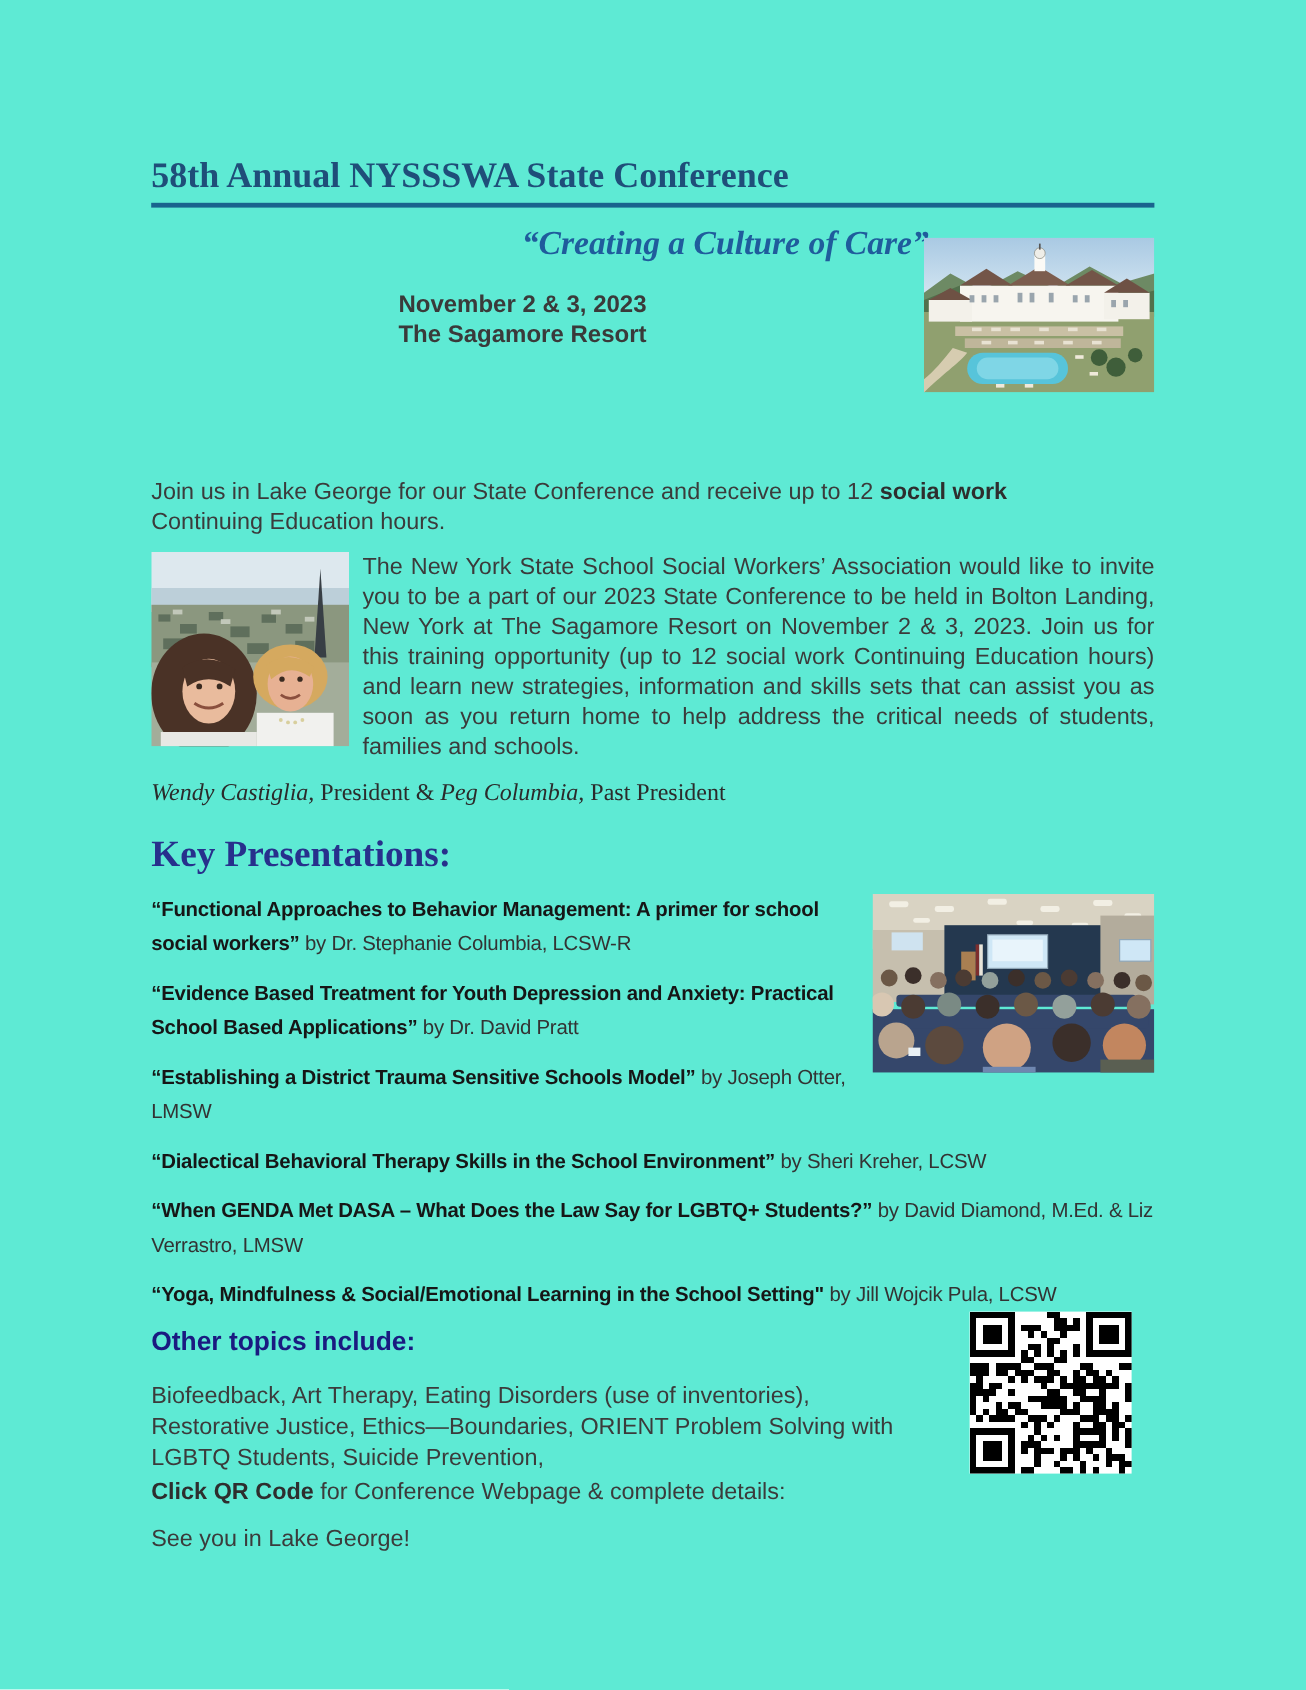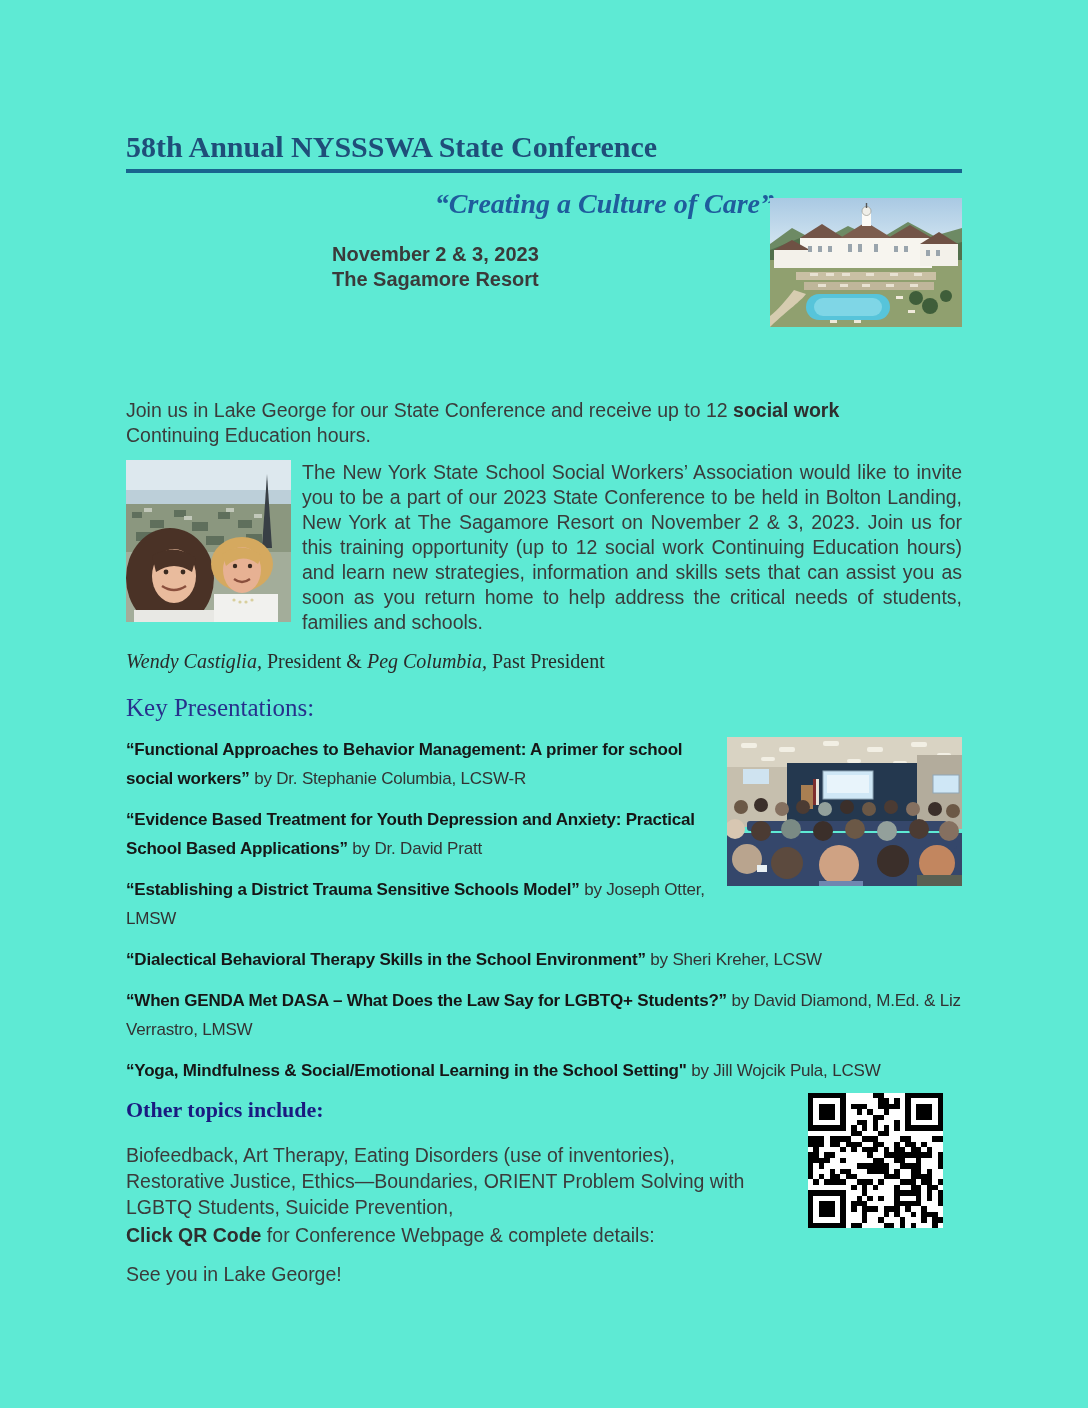--- a/index.html
+++ b/index.html
@@ -38,32 +38,32 @@
   
   .intro-row{display:flex;margin-top:12px;}
   .selfie-img{flex:0 0 165px;width:165px;height:162px;overflow:hidden;}
   .intro-text{flex:1;margin-left:11px;text-align:justify;font-size:19.5px;line-height:25px;color:var(--body-color);}
 
   .byline{margin-top:15px;font-family:"Liberation Serif",serif;font-size:20px;color:#2b2b2b;}
   .byline .it{font-style:italic;}
 
   
   .key-heading{
-    margin-top:21px;font-family:"Liberation Serif",serif;font-weight:normal;
-    font-size:25px;color:var(--key-heading-color);
+    margin-top:21px;font-family:"Liberation Serif",serif;font-weight:bold;
+    font-size:31px;color:var(--key-heading-color);
   }
   .presentations{margin-top:13px;overflow:visible;}
   .conf-img{float:right;width:235px;height:149px;margin:2px 0 34px 16px;overflow:hidden;}
   .pres-item{font-size:17px;line-height:29px;margin-bottom:12px;letter-spacing:-0.2px;}
   .pres-title{font-weight:bold;color:var(--ink);}
   .pres-by{color:#333333;}
 
   
   .topics-heading{
-    font-family:Liberation Serif, serif;font-weight:bold;
+    font-family:Liberation Sans, sans-serif;font-weight:bold;
     font-size:22px;color:var(--topics-heading-color);clear:left;
   }
   .topics-text{margin-top:19px;max-width:690px;font-size:19.5px;line-height:26px;white-space:pre-line;color:var(--body-color);}
   .click-line{margin-top:4px;font-size:19.5px;color:var(--body-color);}
   .click-bold{font-weight:bold;color:#2e2e2e;}
   .see-you{margin-top:16px;font-size:19.5px;color:var(--body-color);}
 
   .qr-wrap{position:absolute;top:1093px;right:145px;width:135px;height:135px;background:#fff;cursor:pointer;}
   .qr-wrap svg{display:block;width:135px;height:135px;}
 

